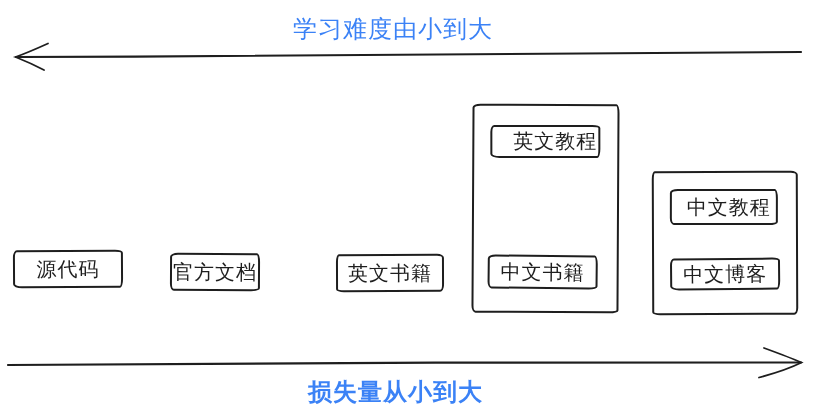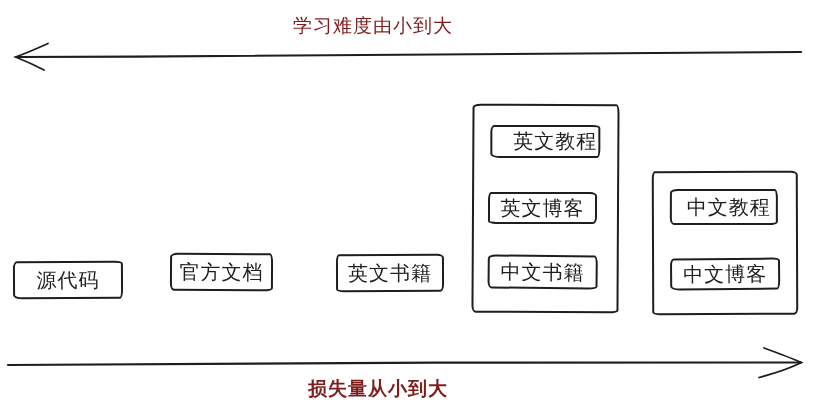--- a/index.html
+++ b/index.html
@@ -9,24 +9,24 @@
     background: #ffffff;
     font-family: "Liberation Sans", "DejaVu Sans", sans-serif;
     color: #1e1e1e;
     position: relative;
     overflow: hidden;
   }
   .canvas { position: absolute; left: 0; top: 0; width: 813px; height: 414px; }
   svg.arrows { position: absolute; left: 0; top: 0; pointer-events: none; }
   .axis-label {
     position: absolute;
-    font-size: 19px;
+    font-size: 24px;
     letter-spacing: 1px;
     white-space: nowrap;
-    color: #7f1d1d;
+    color: #3b82f6;
   }
   .axis-label.top { left: 293px; top: 13px; }
   .axis-label.bottom { left: 308px; top: 376px; font-weight: bold; }
   .node {
     position: absolute;
     border: 2px solid #1e1e1e;
     background: #ffffff;
     box-sizing: border-box;
     display: flex;
     align-items: center;
@@ -62,29 +62,28 @@
     <g stroke="#1e1e1e" fill="none" stroke-linecap="round">
       <path d="M 8 365 C 250 363.5 550 361.5 801 362.5" stroke-width="2.2"></path>
       <path d="M 764 348 Q 790 357.5 801.5 362.5 Q 785.5 370.5 759 377.5" stroke-width="1.8"></path>
     </g>
   </svg>
 
   <div class="axis-label top">学习难度由小到大</div>
 
   <div class="axis-label bottom">损失量从小到大</div>
 
-  <div class="node sk1" style="left:13px; top:261px; width:110px; height:38px;">源代码</div>
+  <div class="node sk1" style="left:13px; top:250px; width:110px; height:38px;">源代码</div>
 
-  <div class="node sk2" style="left:170px; top:253px; width:103px; height:38px;">官方文档</div>
+  <div class="node sk2" style="left:170px; top:253px; width:90px; height:38px;">官方文档</div>
 
   <div class="node sk3" style="left:336px; top:254px; width:108px; height:38px;">英文书籍</div>
 
   <div class="group sk2" style="left:472px; top:104px; width:147px; height:209px;">
     <div class="node sk1" style="left:16px; top:19px; width:110px; height:33px;padding-left:20px;">英文教程</div>
-    <div class="node sk3" style="left:14px; top:86px; width:109px; height:32px;">英文博客</div>
     <div class="node sk2" style="left:14px; top:149px; width:110px; height:34px;">中文书籍</div>
   </div>
 
   <div class="group sk3" style="left:652px; top:171px; width:146px; height:144px;">
     <div class="node sk2" style="left:16px; top:16px; width:108px; height:36px;padding-left:10px;">中文教程</div>
     <div class="node sk1" style="left:16px; top:85px; width:110px; height:32px;">中文博客</div>
   </div>
 
 </div>
 

